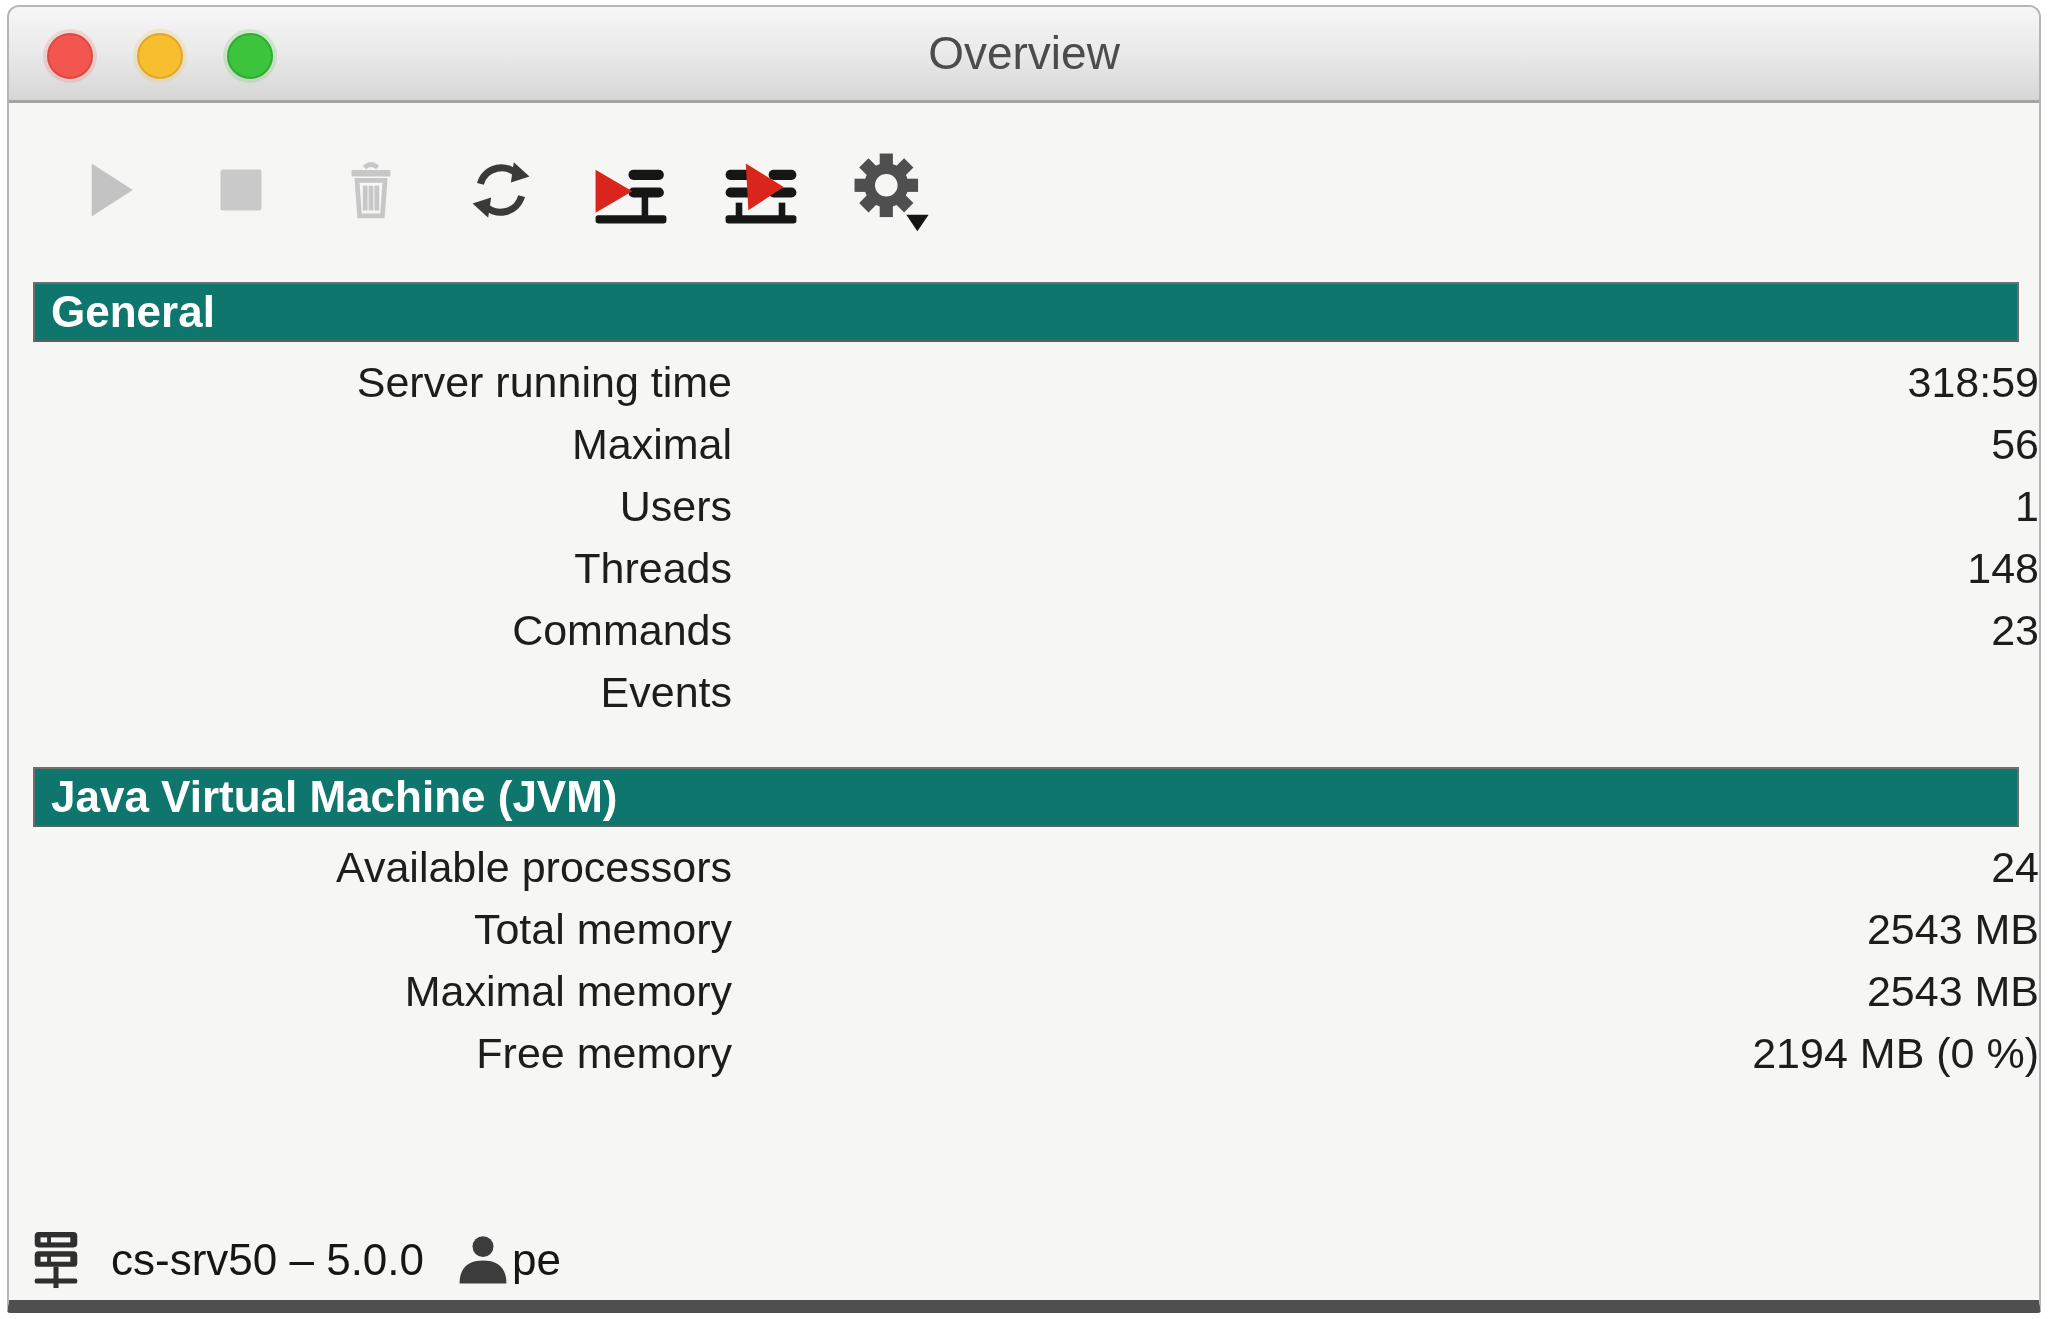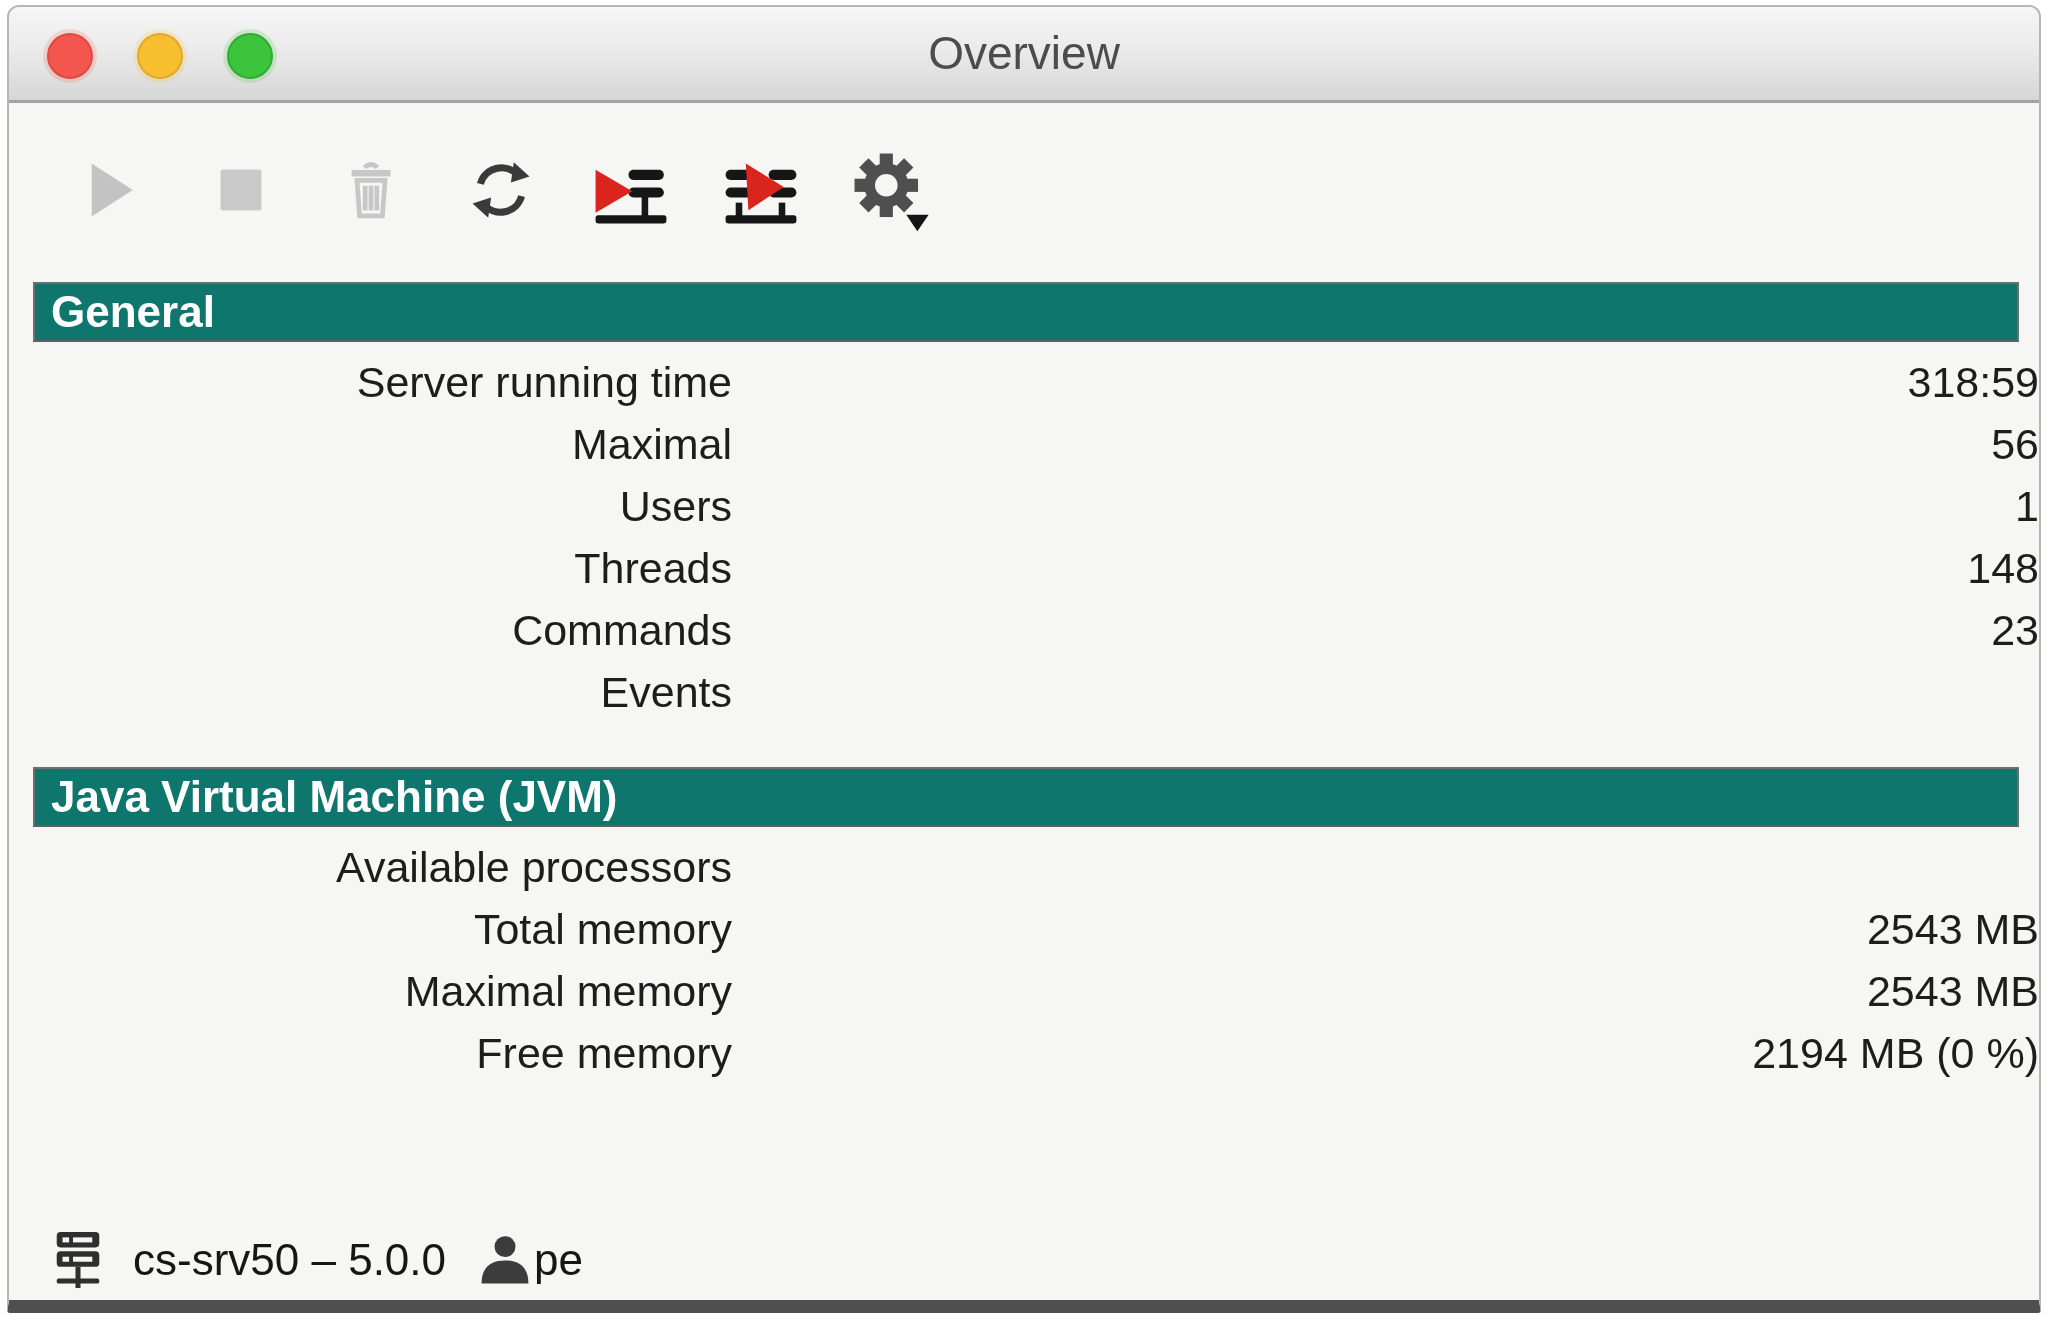--- a/index.html
+++ b/index.html
@@ -39,21 +39,21 @@
   .row { display:grid; grid-template-columns:723px 1fr; column-gap:65px;
          height:62px; align-items:center; font-size:43px; color:#1d1d1d;gap:27px; }
   .row .lbl { text-align:right; }
   .row .val { text-align:right; }
 
   .section-general { top:275px; }
   .section-jvm { top:760px; }
 
   
   .statusbar { position:absolute; left:0; top:1210px; width:100%; height:86px;
-               display:flex; align-items:center; padding-left:40px;
+               display:flex; align-items:center; padding-left:18px;
                font-size:44px; color:#161616; }
   .statusbar svg { display:block; }
   .status-server-label { margin-left:26px; }
   .status-user-icon { margin-left:30px; }
   .status-user-label { }
 </style>
 </head>
 <body>
 
 <div class="window">
@@ -171,20 +171,21 @@
         <span class="lbl">Events</span>
       </div>
     </div>
   </div>
 
   <div class="section section-jvm">
     <div class="section-bar">Java Virtual Machine (JVM)</div>
     <div class="rows">
       <div class="row">
         <span class="lbl">Available processors</span>
+        <span class="val">24</span>
       </div>
       <div class="row">
         <span class="lbl">Total memory</span>
         <span class="val">2543 MB</span>
       </div>
       <div class="row">
         <span class="lbl">Maximal memory</span>
         <span class="val">2543 MB</span>
       </div>
       <div class="row">

